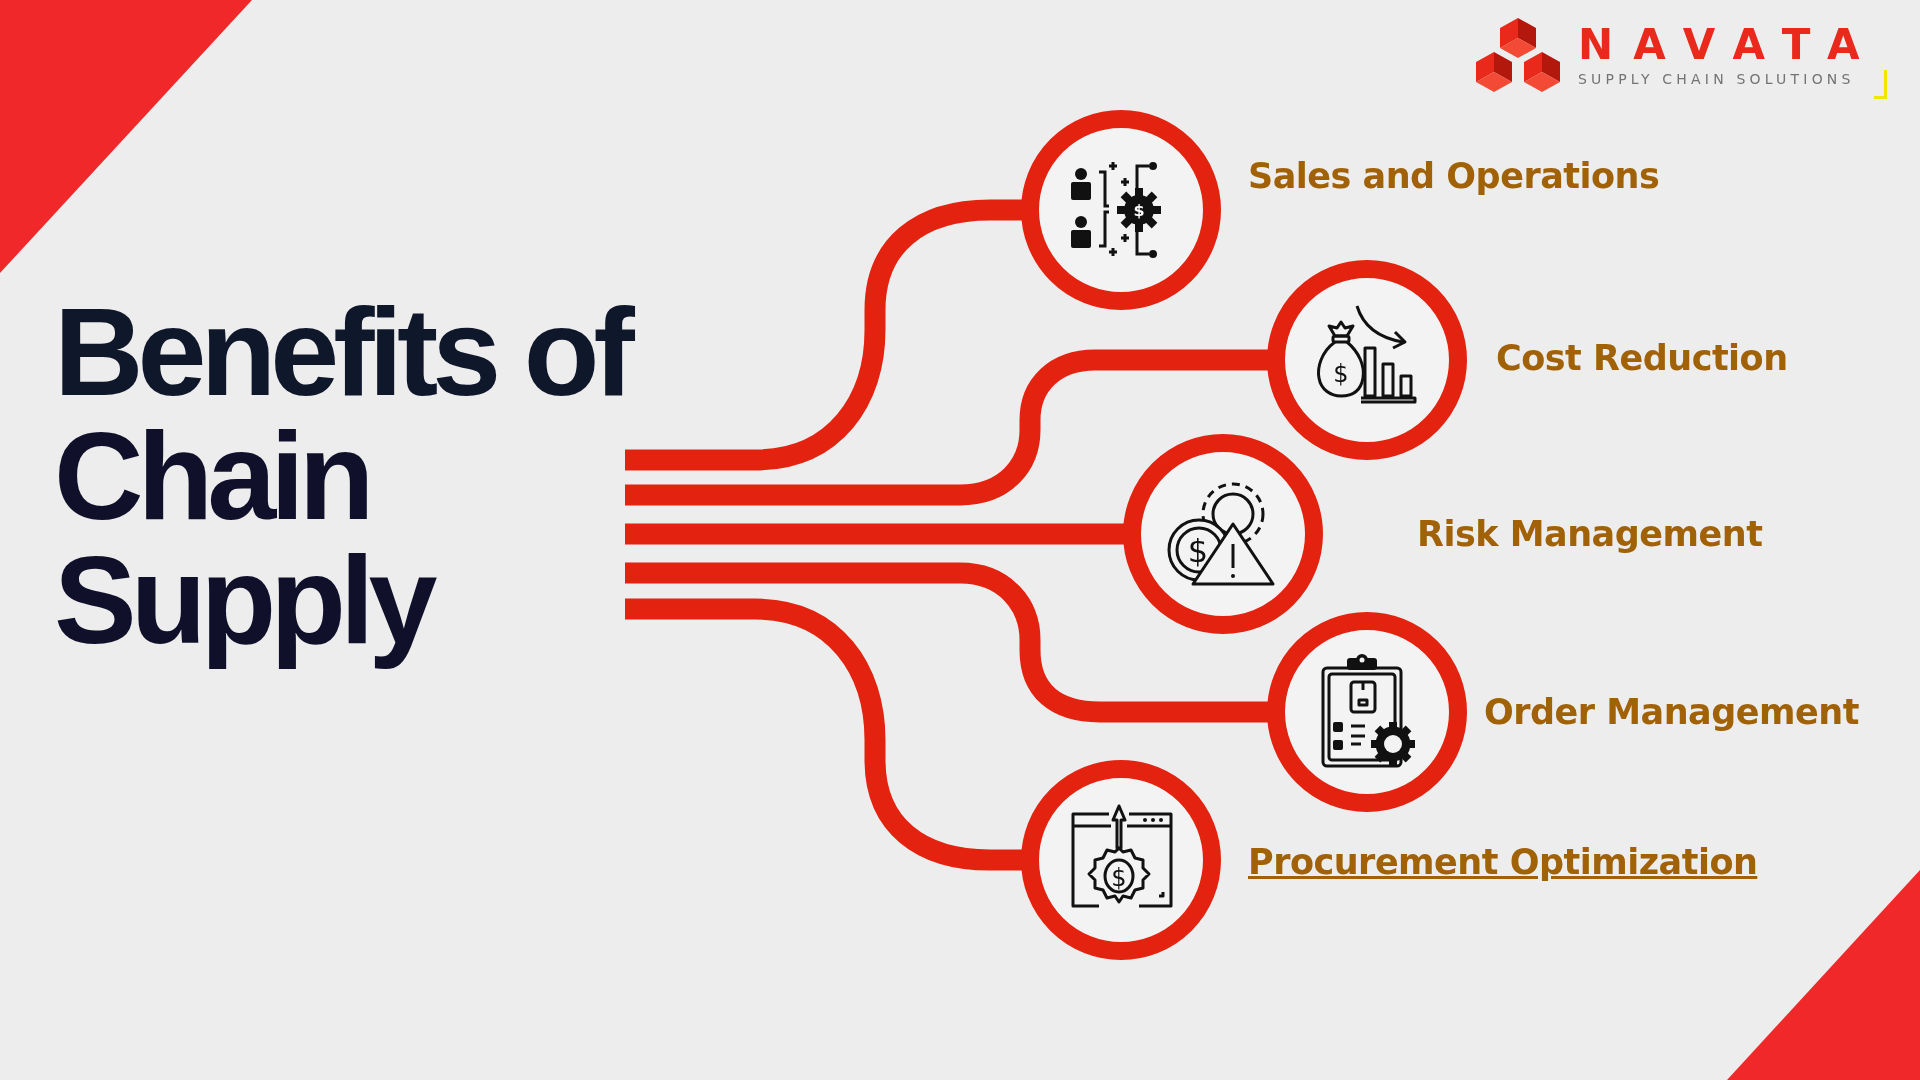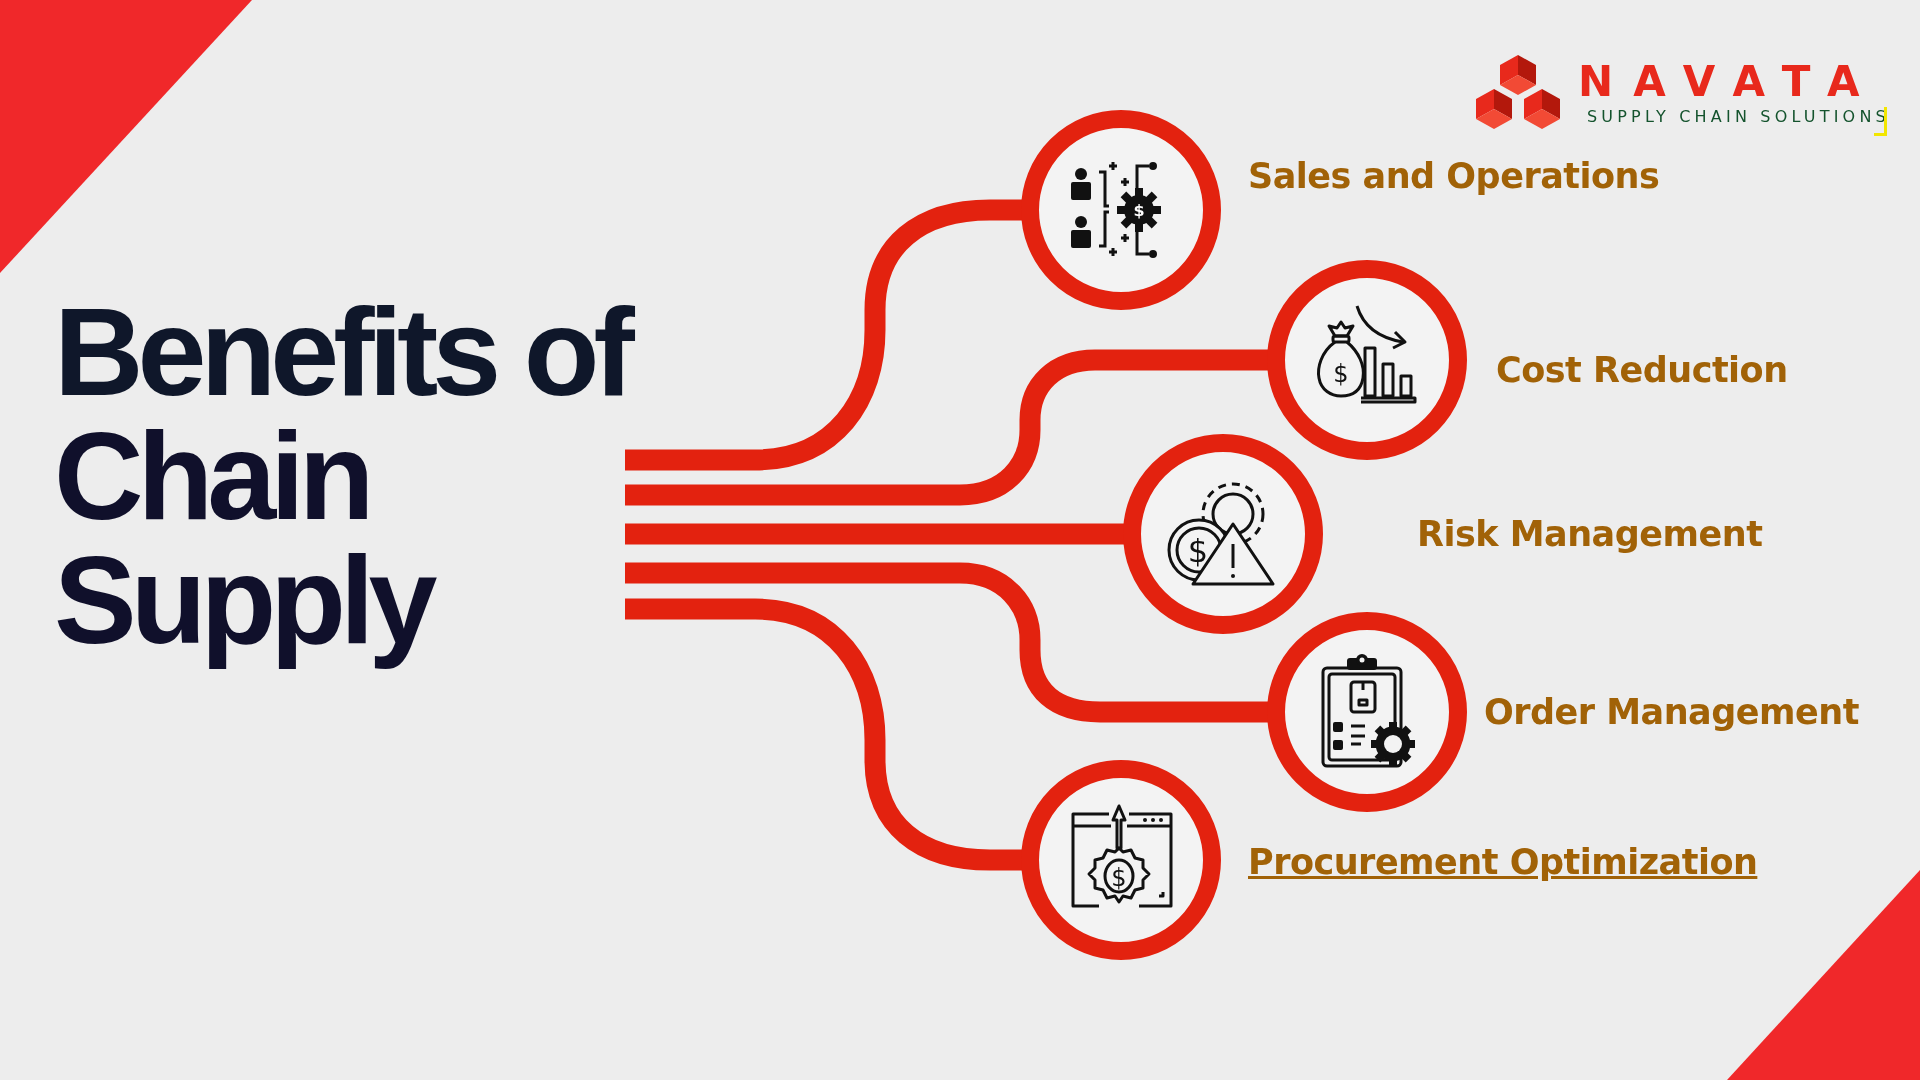--- a/index.html
+++ b/index.html
@@ -1,20 +1,20 @@
 <!DOCTYPE html>
 <html><head>
 <meta charset="utf-8">
 <style>
   html,body{margin:0;padding:0;}
   body{width:1920px;height:1080px;overflow:hidden;background:#ededed;position:relative;font-family:"Liberation Sans",sans-serif;}
   .corner{position:absolute;left:0;top:0;width:1920px;height:1080px;pointer-events:none;}
-  .logo{position:absolute;left:1472px;top:18px;width:420px;height:80px;margin-top:37px;}
+  .logo{position:absolute;left:1472px;top:18px;width:420px;height:80px;}
   .logo-word{position:absolute;left:106px;top:6px;font-family:"DejaVu Sans",sans-serif;font-weight:bold;font-size:42px;letter-spacing:20px;color:#e8291c;line-height:1;}
-  .logo-sub{position:absolute;left:115px;top:54px;font-family:"DejaVu Sans",sans-serif;font-size:16px;letter-spacing:4.2px;color:#14532d;line-height:1;white-space:nowrap;}
+  .logo-sub{position:absolute;left:106px;top:54px;font-family:"DejaVu Sans",sans-serif;font-size:14px;letter-spacing:4.2px;color:#737373;line-height:1;white-space:nowrap;}
   .logo-corner{position:absolute;left:402px;top:52px;width:10px;height:26px;border-right:3px solid #f2e600;border-bottom:3px solid #f2e600;}
   .title{position:absolute;left:54px;top:290px;line-height:1;font-family:"Liberation Sans",sans-serif;font-weight:bold;}
   .title .t1{display:block;color:#0f172a;font-size:124px;letter-spacing:-6px;height:124px;}
   .title .t2{display:block;color:#10102b;font-size:124px;letter-spacing:-6px;height:124px;}
   .diagram{position:absolute;left:0;top:0;width:1920px;height:1080px;}
   .label{position:absolute;font-family:"DejaVu Sans",sans-serif;font-weight:bold;font-size:35px;color:#a16207;line-height:52px;white-space:nowrap;letter-spacing:-0.5px;}
   .node{position:absolute;width:200px;height:200px;border-radius:50%;box-sizing:border-box;border:18px solid #e3220f;background:#f3f3f3;display:flex;align-items:center;justify-content:center;cursor:pointer;}
   .node svg{width:120px;height:120px;}
 </style>
 </head>
@@ -100,21 +100,21 @@
       <rect x="58" y="48" width="10" height="48"></rect>
       <rect x="76" y="64" width="10" height="32"></rect>
       <rect x="94" y="76" width="10" height="20"></rect>
       <path d="M54,98 L108,98 L108,102 L54,102"></path>
       <path d="M50,6 C56,26 72,38 96,42"></path>
       <path d="M88,32 L98,42 L86,48"></path>
     </g>
     <text x="34" y="82" text-anchor="middle" font-family="DejaVu Sans, sans-serif" font-size="24" fill="#111">$</text>
   </svg>
 </div>
-<div class="label" style="left:1496px;top:344px;">Cost Reduction</div>
+<div class="label" style="left:1496px;top:332px;">Cost Reduction</div>
 
 <div class="node" style="left:1123px;top:434px;">
   <svg viewBox="0 0 120 120">
     <g fill="none" stroke="#111" stroke-width="3" stroke-linejoin="round">
       <circle cx="70" cy="40" r="20"></circle>
       <circle cx="70" cy="40" r="30" stroke-dasharray="8 6"></circle>
       <circle cx="36" cy="76" r="30" fill="#f3f3f3"></circle>
       <circle cx="36" cy="76" r="22"></circle>
       <path d="M70,50 L110,110 L30,110 Z" fill="#f3f3f3"></path>
       <path d="M70,70 L70,94"></path>

